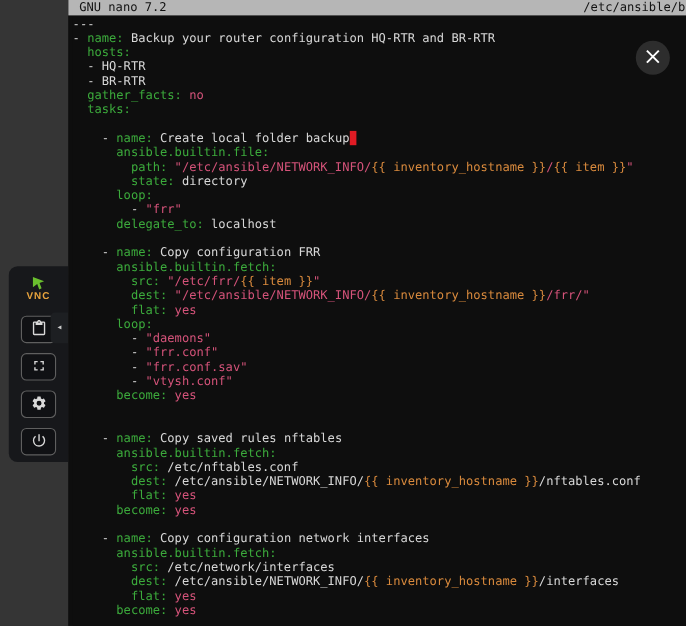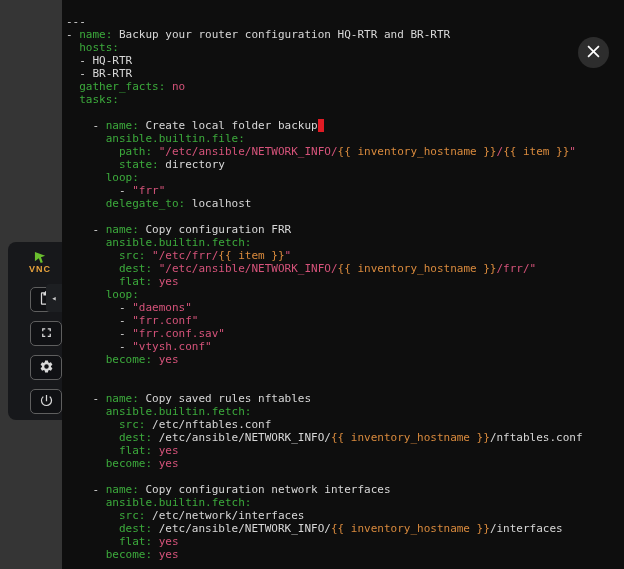--- a/index.html
+++ b/index.html
@@ -5,21 +5,21 @@
   * { margin:0; padding:0; box-sizing:border-box; }
   html,body { width:624px; height:569px; overflow:hidden; }
   body { background:#353535; font-family:"DejaVu Sans Mono", monospace; }
 
   .stage { position:relative; width:624px; height:569px; }
 
   
   .sidebar { position:absolute; left:0; top:0; width:62px; height:569px; background:#353535; }
   .panel { position:absolute; left:8px; top:242px; width:54px; height:178px;
            background:#17181b; border-radius:8px 0 0 8px;
-           display:flex; flex-direction:column; align-items:flex-end; padding-top:4px; gap:9px; }
+           display:flex; flex-direction:column; align-items:center; padding-top:4px; gap:9px; }
   .logo { width:44px; height:32px; display:flex; flex-direction:column; align-items:center; justify-content:center; }
   .logo .vnc-text { font-family:"Liberation Sans", sans-serif; font-weight:bold; font-size:9px;
                     letter-spacing:1px; color:#e8a33d; line-height:10px; }
   .vnc-btn { width:32px; height:25px; background:#101114; border:1px solid #5f5f5f; border-radius:5px;
              display:flex; align-items:center; justify-content:center; cursor:pointer; padding:0; }
   .vnc-btn svg { width:15px; height:15px; fill:#d9d9d9; }
   .handle { position:absolute; left:46px; top:284px; width:16px; height:28px;
             background:#1d1f22; border-radius:4px 0 0 4px; color:#c9c9c9; font-size:9px;
             display:flex; align-items:center; justify-content:center; cursor:pointer; }
 
@@ -75,20 +75,24 @@
             </svg></span>
       </button>
     </div>
 
     <div class="handle">
       <span>◂</span>
     </div>
   </aside>
 
   <main class="terminal">
+    <div class="nano-header">
+      <span>GNU nano 7.2</span>
+      <span>/etc/ansible/b</span>
+    </div>
 
     <div id="editor" style="background: rgb(14, 14, 14);"><div class="line"><span style="color: rgb(216, 216, 216);">---</span></div><div class="line"><span style="color: rgb(216, 216, 216);">- </span><span style="color: rgb(60, 171, 60);">name:</span><span style="color: rgb(216, 216, 216);"> Backup your router configuration HQ-RTR and BR-RTR</span></div><div class="line"><span style="color: rgb(216, 216, 216);">  </span><span style="color: rgb(60, 171, 60);">hosts:</span></div><div class="line"><span style="color: rgb(216, 216, 216);">  - HQ-RTR</span></div><div class="line"><span style="color: rgb(216, 216, 216);">  - BR-RTR</span></div><div class="line"><span style="color: rgb(216, 216, 216);">  </span><span style="color: rgb(60, 171, 60);">gather_facts:</span><span style="color: rgb(216, 216, 216);"> </span><span style="color: rgb(213, 83, 122);">no</span></div><div class="line"><span style="color: rgb(216, 216, 216);">  </span><span style="color: rgb(60, 171, 60);">tasks:</span></div><div class="line"></div><div class="line"><span style="color: rgb(216, 216, 216);">    - </span><span style="color: rgb(60, 171, 60);">name:</span><span style="color: rgb(216, 216, 216);"> Create local folder backup</span><span style="background: rgb(224, 27, 36); color: rgb(224, 27, 36);"> </span></div><div class="line"><span style="color: rgb(216, 216, 216);">      </span><span style="color: rgb(60, 171, 60);">ansible.builtin.file:</span></div><div class="line"><span style="color: rgb(216, 216, 216);">        </span><span style="color: rgb(60, 171, 60);">path:</span><span style="color: rgb(216, 216, 216);"> </span><span style="color: rgb(213, 83, 122);">"/etc/ansible/NETWORK_INFO/</span><span style="color: rgb(217, 138, 61);">{{ inventory_hostname }}</span><span style="color: rgb(213, 83, 122);">/</span><span style="color: rgb(217, 138, 61);">{{ item }}</span><span style="color: rgb(213, 83, 122);">"</span></div><div class="line"><span style="color: rgb(216, 216, 216);">        </span><span style="color: rgb(60, 171, 60);">state:</span><span style="color: rgb(216, 216, 216);"> directory</span></div><div class="line"><span style="color: rgb(216, 216, 216);">      </span><span style="color: rgb(60, 171, 60);">loop:</span></div><div class="line"><span style="color: rgb(216, 216, 216);">        - </span><span style="color: rgb(213, 83, 122);">"frr"</span></div><div class="line"><span style="color: rgb(216, 216, 216);">      </span><span style="color: rgb(60, 171, 60);">delegate_to:</span><span style="color: rgb(216, 216, 216);"> localhost</span></div><div class="line"></div><div class="line"><span style="color: rgb(216, 216, 216);">    - </span><span style="color: rgb(60, 171, 60);">name:</span><span style="color: rgb(216, 216, 216);"> Copy configuration FRR</span></div><div class="line"><span style="color: rgb(216, 216, 216);">      </span><span style="color: rgb(60, 171, 60);">ansible.builtin.fetch:</span></div><div class="line"><span style="color: rgb(216, 216, 216);">        </span><span style="color: rgb(60, 171, 60);">src:</span><span style="color: rgb(216, 216, 216);"> </span><span style="color: rgb(213, 83, 122);">"/etc/frr/</span><span style="color: rgb(217, 138, 61);">{{ item }}</span><span style="color: rgb(213, 83, 122);">"</span></div><div class="line"><span style="color: rgb(216, 216, 216);">        </span><span style="color: rgb(60, 171, 60);">dest:</span><span style="color: rgb(216, 216, 216);"> </span><span style="color: rgb(213, 83, 122);">"/etc/ansible/NETWORK_INFO/</span><span style="color: rgb(217, 138, 61);">{{ inventory_hostname }}</span><span style="color: rgb(213, 83, 122);">/frr/"</span></div><div class="line"><span style="color: rgb(216, 216, 216);">        </span><span style="color: rgb(60, 171, 60);">flat:</span><span style="color: rgb(216, 216, 216);"> </span><span style="color: rgb(213, 83, 122);">yes</span></div><div class="line"><span style="color: rgb(216, 216, 216);">      </span><span style="color: rgb(60, 171, 60);">loop:</span></div><div class="line"><span style="color: rgb(216, 216, 216);">        - </span><span style="color: rgb(213, 83, 122);">"daemons"</span></div><div class="line"><span style="color: rgb(216, 216, 216);">        - </span><span style="color: rgb(213, 83, 122);">"frr.conf"</span></div><div class="line"><span style="color: rgb(216, 216, 216);">        - </span><span style="color: rgb(213, 83, 122);">"frr.conf.sav"</span></div><div class="line"><span style="color: rgb(216, 216, 216);">        - </span><span style="color: rgb(213, 83, 122);">"vtysh.conf"</span></div><div class="line"><span style="color: rgb(216, 216, 216);">      </span><span style="color: rgb(60, 171, 60);">become:</span><span style="color: rgb(216, 216, 216);"> </span><span style="color: rgb(213, 83, 122);">yes</span></div><div class="line"></div><div class="line"></div><div class="line"><span style="color: rgb(216, 216, 216);">    - </span><span style="color: rgb(60, 171, 60);">name:</span><span style="color: rgb(216, 216, 216);"> Copy saved rules nftables</span></div><div class="line"><span style="color: rgb(216, 216, 216);">      </span><span style="color: rgb(60, 171, 60);">ansible.builtin.fetch:</span></div><div class="line"><span style="color: rgb(216, 216, 216);">        </span><span style="color: rgb(60, 171, 60);">src:</span><span style="color: rgb(216, 216, 216);"> /etc/nftables.conf</span></div><div class="line"><span style="color: rgb(216, 216, 216);">        </span><span style="color: rgb(60, 171, 60);">dest:</span><span style="color: rgb(216, 216, 216);"> /etc/ansible/NETWORK_INFO/</span><span style="color: rgb(217, 138, 61);">{{ inventory_hostname }}</span><span style="color: rgb(216, 216, 216);">/nftables.conf</span></div><div class="line"><span style="color: rgb(216, 216, 216);">        </span><span style="color: rgb(60, 171, 60);">flat:</span><span style="color: rgb(216, 216, 216);"> </span><span style="color: rgb(213, 83, 122);">yes</span></div><div class="line"><span style="color: rgb(216, 216, 216);">      </span><span style="color: rgb(60, 171, 60);">become:</span><span style="color: rgb(216, 216, 216);"> </span><span style="color: rgb(213, 83, 122);">yes</span></div><div class="line"></div><div class="line"><span style="color: rgb(216, 216, 216);">    - </span><span style="color: rgb(60, 171, 60);">name:</span><span style="color: rgb(216, 216, 216);"> Copy configuration network interfaces</span></div><div class="line"><span style="color: rgb(216, 216, 216);">      </span><span style="color: rgb(60, 171, 60);">ansible.builtin.fetch:</span></div><div class="line"><span style="color: rgb(216, 216, 216);">        </span><span style="color: rgb(60, 171, 60);">src:</span><span style="color: rgb(216, 216, 216);"> /etc/network/interfaces</span></div><div class="line"><span style="color: rgb(216, 216, 216);">        </span><span style="color: rgb(60, 171, 60);">dest:</span><span style="color: rgb(216, 216, 216);"> /etc/ansible/NETWORK_INFO/</span><span style="color: rgb(217, 138, 61);">{{ inventory_hostname }}</span><span style="color: rgb(216, 216, 216);">/interfaces</span></div><div class="line"><span style="color: rgb(216, 216, 216);">        </span><span style="color: rgb(60, 171, 60);">flat:</span><span style="color: rgb(216, 216, 216);"> </span><span style="color: rgb(213, 83, 122);">yes</span></div><div class="line"><span style="color: rgb(216, 216, 216);">      </span><span style="color: rgb(60, 171, 60);">become:</span><span style="color: rgb(216, 216, 216);"> </span><span style="color: rgb(213, 83, 122);">yes</span></div></div>
 
     <button class="close-btn">
       <span><svg viewBox="0 0 12 12" width="13" height="13" fill="none" stroke="#ffffff" stroke-width="1.6">
             <line x1="1" y1="1" x2="11" y2="11"></line>
             <line x1="11" y1="1" x2="1" y2="11"></line>
           </svg></span>
     </button>
   </main>

